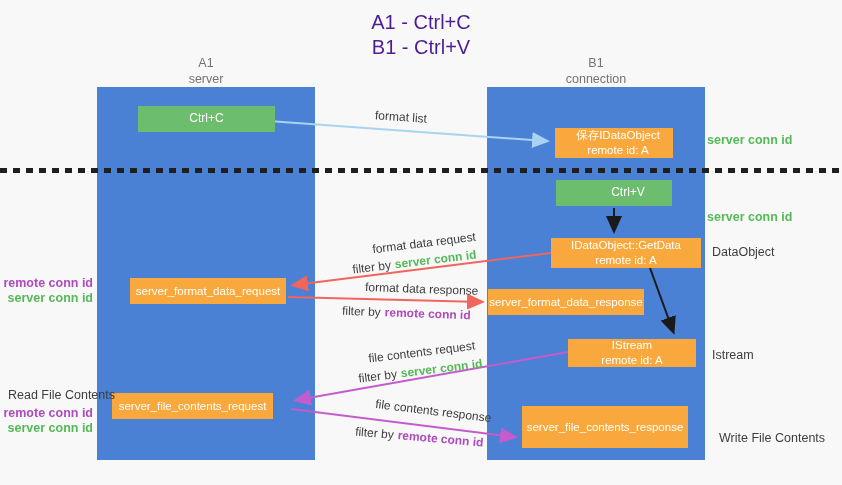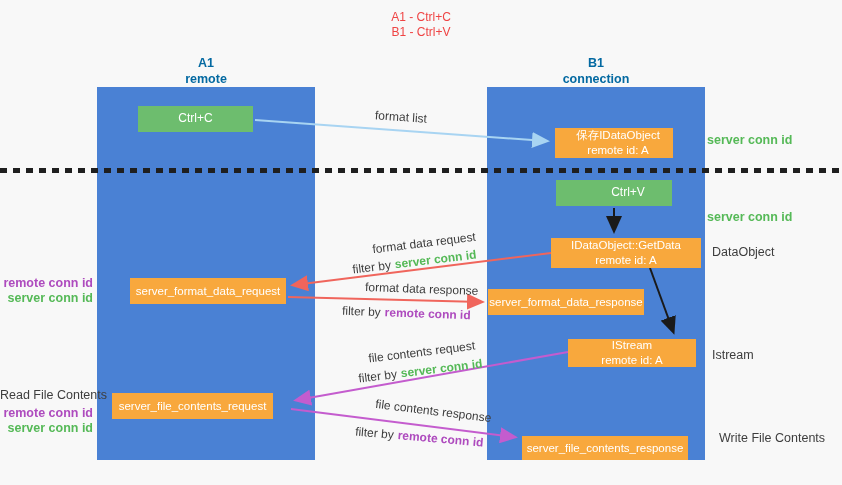--- a/index.html
+++ b/index.html
@@ -2,26 +2,26 @@
 <html><head>
 <meta charset="utf-8">
 <style>
   html,body{margin:0;padding:0;}
   .canvas{
     position:relative;width:842px;height:485px;background:#f8f8f8;
     font-family:"Liberation Sans",sans-serif;color:#3d3d3d;overflow:hidden;
   }
   .title{
     position:absolute;left:0;right:0;top:10px;text-align:center;
-    font-size:12px;line-height:1.25;color:#ef4444;
+    font-size:20px;line-height:1.25;color:#4c1d95;
   }
   .lifeline{position:absolute;top:87px;width:218px;height:373px;background:#4a81d4;}
   .lifeline-header{
     position:absolute;top:55px;width:218px;text-align:center;
-    font-size:12.5px;line-height:1.3;color:#0369a1;font-weight:bold;
+    font-size:12.5px;line-height:1.3;color:#737373;
   }
   .dotted-divider{
     position:absolute;left:0;top:168px;width:842px;height:5px;z-index:3;
     background:repeating-linear-gradient(to right,#1f1f1f 0 7px,transparent 7px 13px);
   }
   svg.overlay{position:absolute;left:0;top:0;z-index:4;pointer-events:none;}
   .node{
     position:absolute;z-index:5;display:flex;flex-direction:column;
     align-items:center;justify-content:center;color:#fff;
     font-size:12px;line-height:1.3;text-align:center;box-sizing:border-box;white-space:nowrap;
@@ -41,21 +41,21 @@
 
 <div class="canvas">
 
   <div class="title">
     <div>A1 - Ctrl+C</div>
     <div>B1 - Ctrl+V</div>
   </div>
 
   <div class="lifeline-header" style="left:97px;">
     <div>A1</div>
-    <div>remote</div>
+    <div>server</div>
   </div>
   <div class="lifeline-header" style="left:487px;">
     <div>B1</div>
     <div>connection</div>
   </div>
 
   <div class="lifeline" style="left:97px;"></div>
   <div class="lifeline" style="left:487px;"></div>
 
   <div class="dotted-divider"></div>
@@ -77,21 +77,21 @@
     </defs>
     <line x1="255" y1="120" x2="546" y2="141" stroke="#a8d4f2" stroke-width="2" marker-end="url(#ah-blue)"></line>
     <line x1="614" y1="208" x2="614" y2="230" stroke="#1a1a1a" stroke-width="2" marker-end="url(#ah-black)"></line>
     <line x1="551" y1="253" x2="294" y2="285" stroke="#f0655c" stroke-width="2" marker-end="url(#ah-red)"></line>
     <line x1="288" y1="297" x2="481" y2="302" stroke="#f0655c" stroke-width="2" marker-end="url(#ah-red)"></line>
     <line x1="650" y1="268" x2="673" y2="331" stroke="#1a1a1a" stroke-width="2" marker-end="url(#ah-black)"></line>
     <line x1="568" y1="352" x2="297" y2="400" stroke="#c45cce" stroke-width="2" marker-end="url(#ah-purple)"></line>
     <line x1="291" y1="409" x2="514" y2="437" stroke="#c45cce" stroke-width="2" marker-end="url(#ah-purple)"></line>
   </svg>
 
-  <div class="node green-box" style="left:138px;top:106px;width:115px;height:26px;">
+  <div class="node green-box" style="left:138px;top:106px;width:137px;height:26px;">
     <div>Ctrl+C</div>
   </div>
 
   <div class="node orange-box" style="left:555px;top:128px;width:118px;height:30px;padding-left:8px;">
     <div class="l2">保存IDataObject</div>
     <div class="l2">remote id: A</div>
   </div>
 
   <div class="node green-box" style="left:556px;top:180px;width:116px;height:26px;padding-left:28px;">
     <div>Ctrl+V</div>
@@ -112,35 +112,35 @@
 
   <div class="node orange-box" style="left:568px;top:339px;width:128px;height:28px;">
     <div class="l2">IStream</div>
     <div class="l2">remote id: A</div>
   </div>
 
   <div class="node orange-box" style="left:112px;top:393px;width:161px;height:26px;">
     <div class="l2">server_file_contents_request</div>
   </div>
 
-  <div class="node orange-box" style="left:522px;top:436px;width:166px;height:24px;">
+  <div class="node orange-box" style="left:522px;top:406px;width:166px;height:42px;">
     <div class="l2">server_file_contents_response</div>
   </div>
 
   <div class="ann green-text" style="left:707px;top:133px;">server conn id</div>
   <div class="ann green-text" style="left:707px;top:210px;">server conn id</div>
   <div class="ann" style="left:712px;top:245px;">DataObject</div>
   <div class="ann" style="left:712px;top:348px;">Istream</div>
   <div class="ann" style="left:719px;top:431px;">Write File Contents</div>
 
   <div class="ann ra" style="top:276px;">
     <div class="purple-text">remote conn id</div>
     <div class="green-text">server conn id</div>
   </div>
-  <div class="ann ra" style="top:388px;">Read File Contents</div>
+  <div class="ann ra" style="top:388px;margin-left:8px;">Read File Contents</div>
   <div class="ann ra" style="top:406px;">
     <div class="purple-text">remote conn id</div>
     <div class="green-text">server conn id</div>
   </div>
 
   <div class="arrow-label" style="left:375px;top:110px;transform:rotate(4deg);">format list</div>
 
   <div class="arrow-label" style="left:372px;top:236px;transform:rotate(-7deg);">format data request</div>
   <div class="arrow-label" style="left:352px;top:255px;transform:rotate(-7deg);">
     <span class="fp">filter by</span><span class="green-text">server conn id</span>

